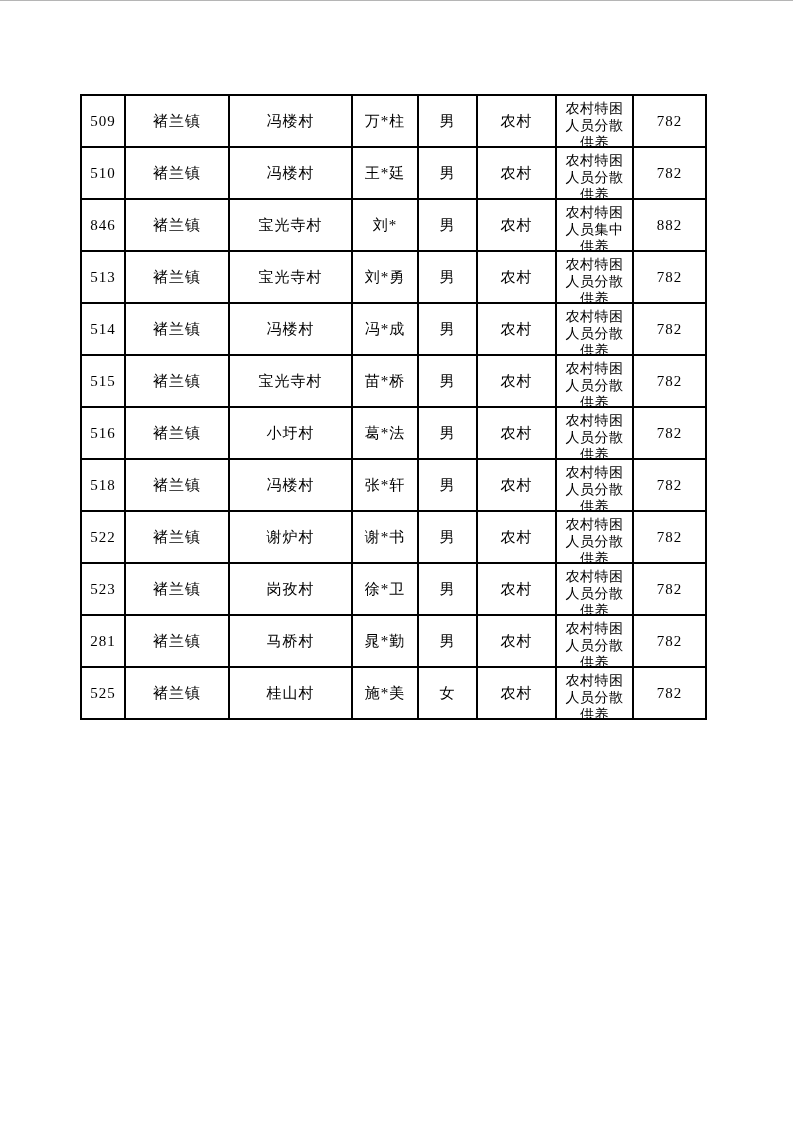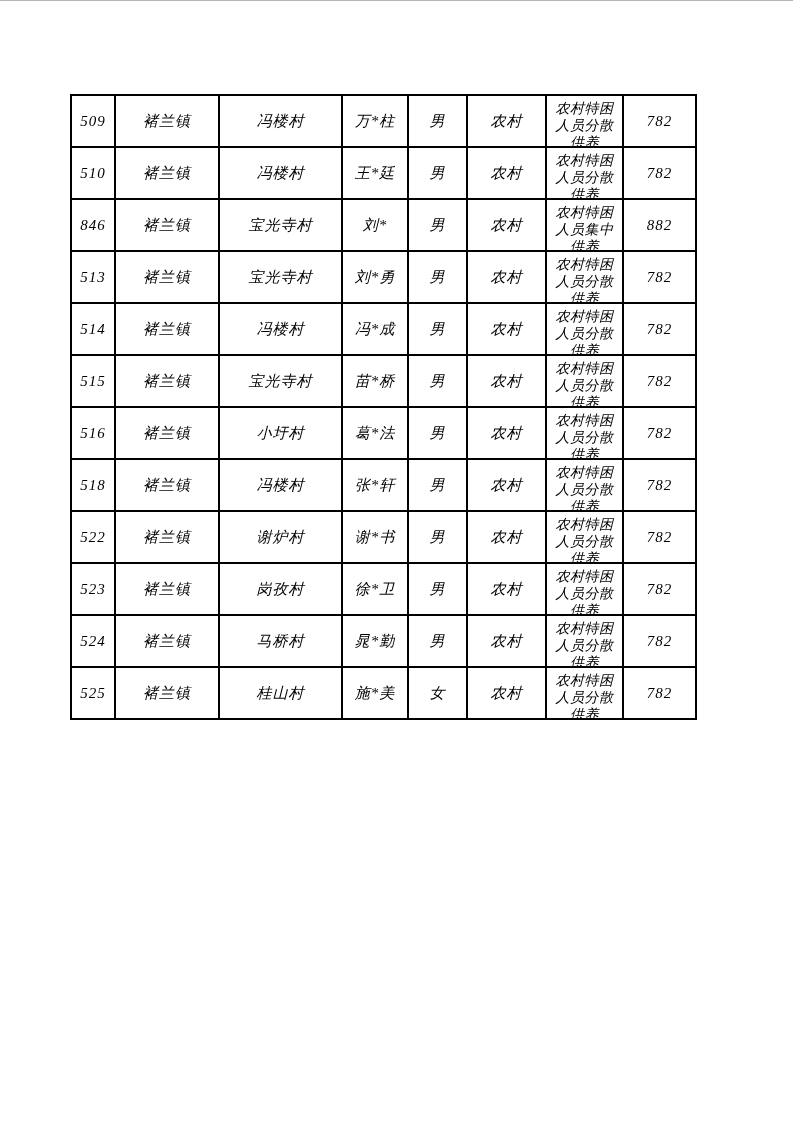--- a/index.html
+++ b/index.html
@@ -18,26 +18,25 @@
   }
   .page-edge-line {
     position: absolute;
     top: 0; left: 0;
     width: 793px;
     height: 1px;
     background: #b5b5b5;
   }
   table.roster {
     position: absolute;
-    left: 70px;
+    left: 80px;
     top: 94px;
     width: 625px;
     border-collapse: collapse;
     table-layout: fixed;
-    font-style: italic;
   }
   table.roster td {
     border: 2px solid #000000;
     text-align: center;
     vertical-align: middle;
     font-size: 15px;
     padding: 0;
     overflow: visible;
     letter-spacing: 1px;
   }
@@ -189,21 +188,21 @@
           <td>岗孜村</td>
           <td>徐*卫</td>
           <td>男</td>
           <td>农村</td>
           <td class="cat-cell">
             <div class="cat">农村特困人员分散供养</div>
           </td>
           <td>782</td>
         </tr>
         <tr>
-          <td>524</td>
+          <td>281</td>
           <td>褚兰镇</td>
           <td>马桥村</td>
           <td>晁*勤</td>
           <td>男</td>
           <td>农村</td>
           <td class="cat-cell">
             <div class="cat">农村特困人员分散供养</div>
           </td>
           <td>782</td>
         </tr>

